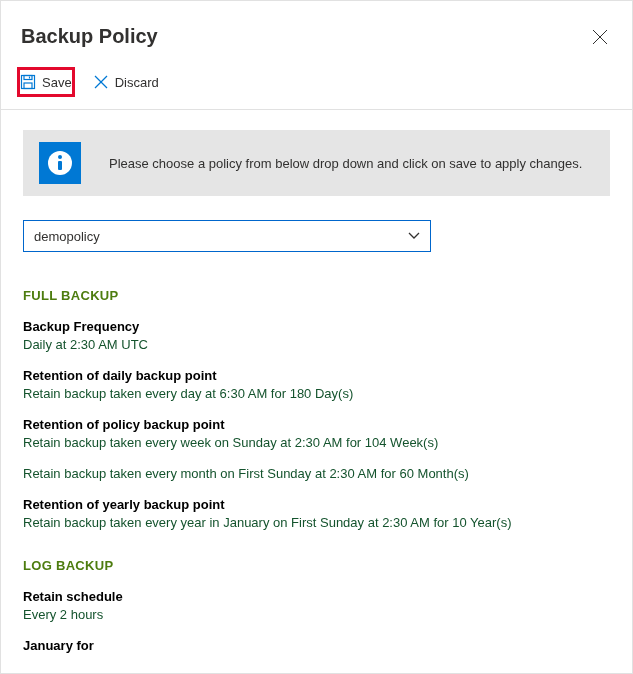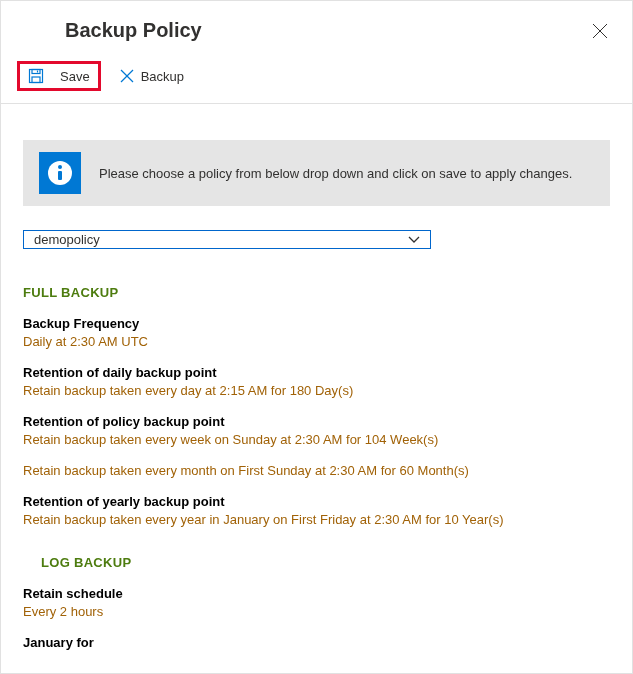--- a/index.html
+++ b/index.html
@@ -14,22 +14,21 @@
       background: #ffffff;
       width: 633px;
       height: 674px;
       border: 1px solid #e1e1e1;
       position: relative;
     }
     .header {
       display: flex;
       justify-content: space-between;
       align-items: flex-start;
-      padding: 18px 20px 10px 20px;
-      margin-left: 44px;
+      padding: 24px 20px 10px 20px;
     }
     .header-title {
       font-size: 20px;
       font-weight: 600;
       color: #323130;
     }
     .close-btn {
       background: none;
       border: none;
       cursor: pointer;
@@ -39,24 +38,24 @@
     .toolbar {
       display: flex;
       align-items: center;
       padding: 8px 16px 12px 16px;
       gap: 10px;
       border-bottom: 1px solid #e1e1e1;
     }
     .save-btn {
       display: flex;
       align-items: center;
-      gap: 16px;
+      gap: 6px;
       background: none;
       border: 3px solid #e3092d;
-      padding: 4px 8px;
+      padding: 4px 0;
       cursor: pointer;
       font-size: 13px;
       color: #323130;
     }
     .discard-btn {
       display: flex;
       align-items: center;
       gap: 6px;
       background: none;
       border: none;
@@ -66,40 +65,40 @@
       color: #323130;
     }
     .content {
       padding: 0 22px 20px 22px;
     }
     .info-banner {
       display: flex;
       align-items: center;
       background: #e5e5e5;
       padding: 12px 16px;
-      margin-top: 36px;
+      margin-top: 20px;
       margin-bottom: 24px;
-      gap: 18px;
+      gap: 28px;
     }
     .info-icon-wrap {
       width: 42px;
       height: 42px;
       background: #0078d4;
       display: flex;
       align-items: center;
       justify-content: center;
       flex-shrink: 0;
     }
     .info-text {
       font-size: 13px;
       color: #323130;
     }
     .policy-select {
       width: 408px;
-      height: 19px;
+      height: 32px;
       border: 1px solid #0066cc;
       display: flex;
       align-items: center;
       justify-content: space-between;
       padding: 0 10px;
       cursor: pointer;
       margin-bottom: 36px;
       font-size: 13px;
       color: #323130;
     }
@@ -114,26 +113,25 @@
       margin-bottom: 16px;
     }
     .field-label {
       font-size: 13px;
       font-weight: 700;
       color: #000000;
       margin-bottom: 3px;
     }
     .field-value {
       font-size: 13px;
-      color: #a16207;
+      color: #14532d;
       font-weight: 400;
     }
     .section-gap {
       margin-top: 28px;
-      margin-left: 18px;
     }
   </style>
 </head>
 <body>
 
 <div class="header">
   <h1 class="header-title">Backup Policy</h1>
   <button class="close-btn">
     <svg width="16" height="16" viewBox="0 0 16 16">
       <line x1="1" y1="1" x2="15" y2="15" stroke="#323130" stroke-width="1"></line>
@@ -150,21 +148,21 @@
       <rect x="4" y="9" width="8" height="5.5" fill="none" stroke="#0078d4" stroke-width="1.2"></rect>
       <line x1="9.5" y1="2.5" x2="9.5" y2="4.5" stroke="#0078d4" stroke-width="1.2"></line>
     </svg>
     <span>Save</span>
   </button>
   <button class="discard-btn">
     <svg width="16" height="16" viewBox="0 0 16 16">
       <line x1="2" y1="2" x2="14" y2="14" stroke="#0078d4" stroke-width="1.2"></line>
       <line x1="14" y1="2" x2="2" y2="14" stroke="#0078d4" stroke-width="1.2"></line>
     </svg>
-    <span>Backup</span>
+    <span>Discard</span>
   </button>
 </div>
 
 <div class="content">
 
   <div class="info-banner">
     <div class="info-icon-wrap">
       <svg width="26" height="26" viewBox="0 0 26 26">
         <circle cx="13" cy="13" r="12" fill="#ffffff"></circle>
         <circle cx="13" cy="7" r="2" fill="#0078d4"></circle>
@@ -183,35 +181,35 @@
 
   <div class="section-title">FULL BACKUP</div>
 
   <div class="field">
     <div class="field-label">Backup Frequency</div>
     <div class="field-value">Daily at 2:30 AM UTC</div>
   </div>
 
   <div class="field">
     <div class="field-label">Retention of daily backup point</div>
-    <div class="field-value">Retain backup taken every day at 2:15 AM for 180 Day(s)</div>
+    <div class="field-value">Retain backup taken every day at 6:30 AM for 180 Day(s)</div>
   </div>
 
   <div class="field">
     <div class="field-label">Retention of policy backup point</div>
     <div class="field-value">Retain backup taken every week on Sunday at 2:30 AM for 104 Week(s)</div>
   </div>
 
   <div class="field">
     <div class="field-value">Retain backup taken every month on First Sunday at 2:30 AM for 60 Month(s)</div>
   </div>
 
   <div class="field">
     <div class="field-label">Retention of yearly backup point</div>
-    <div class="field-value">Retain backup taken every year in January on First Friday at 2:30 AM for 10 Year(s)</div>
+    <div class="field-value">Retain backup taken every year in January on First Sunday at 2:30 AM for 10 Year(s)</div>
   </div>
 
   <div class="section-title section-gap">LOG BACKUP</div>
 
   <div class="field">
     <div class="field-label">Retain schedule</div>
     <div class="field-value">Every 2 hours</div>
   </div>
 
   <div class="field">

